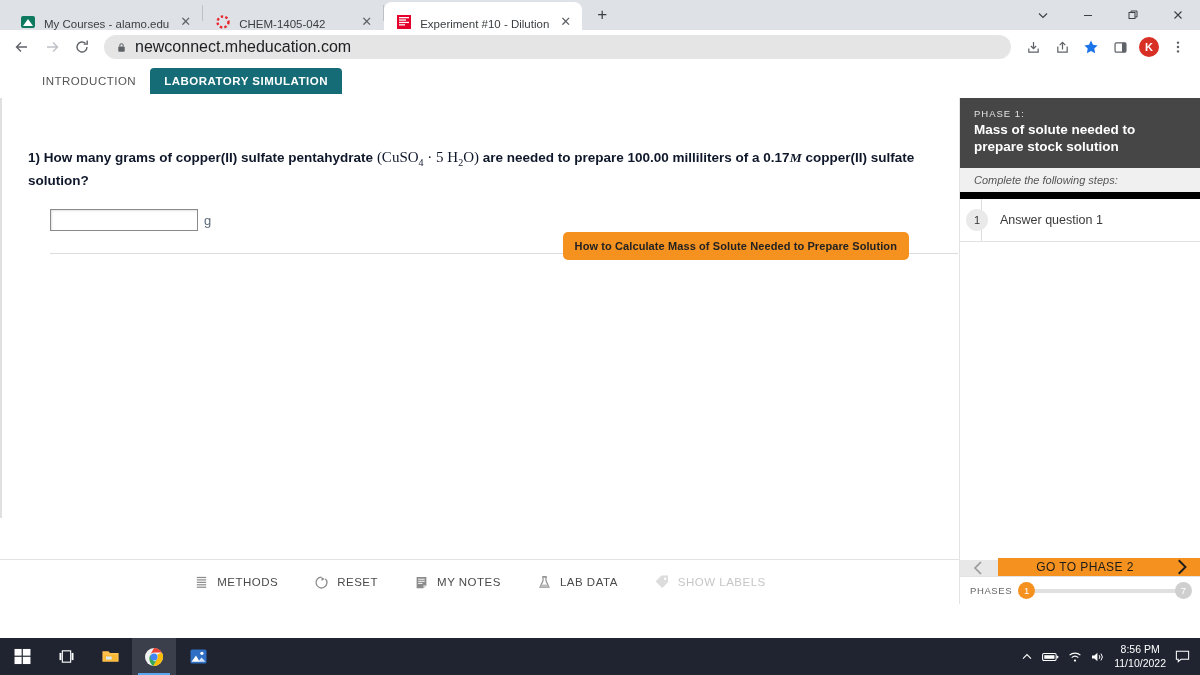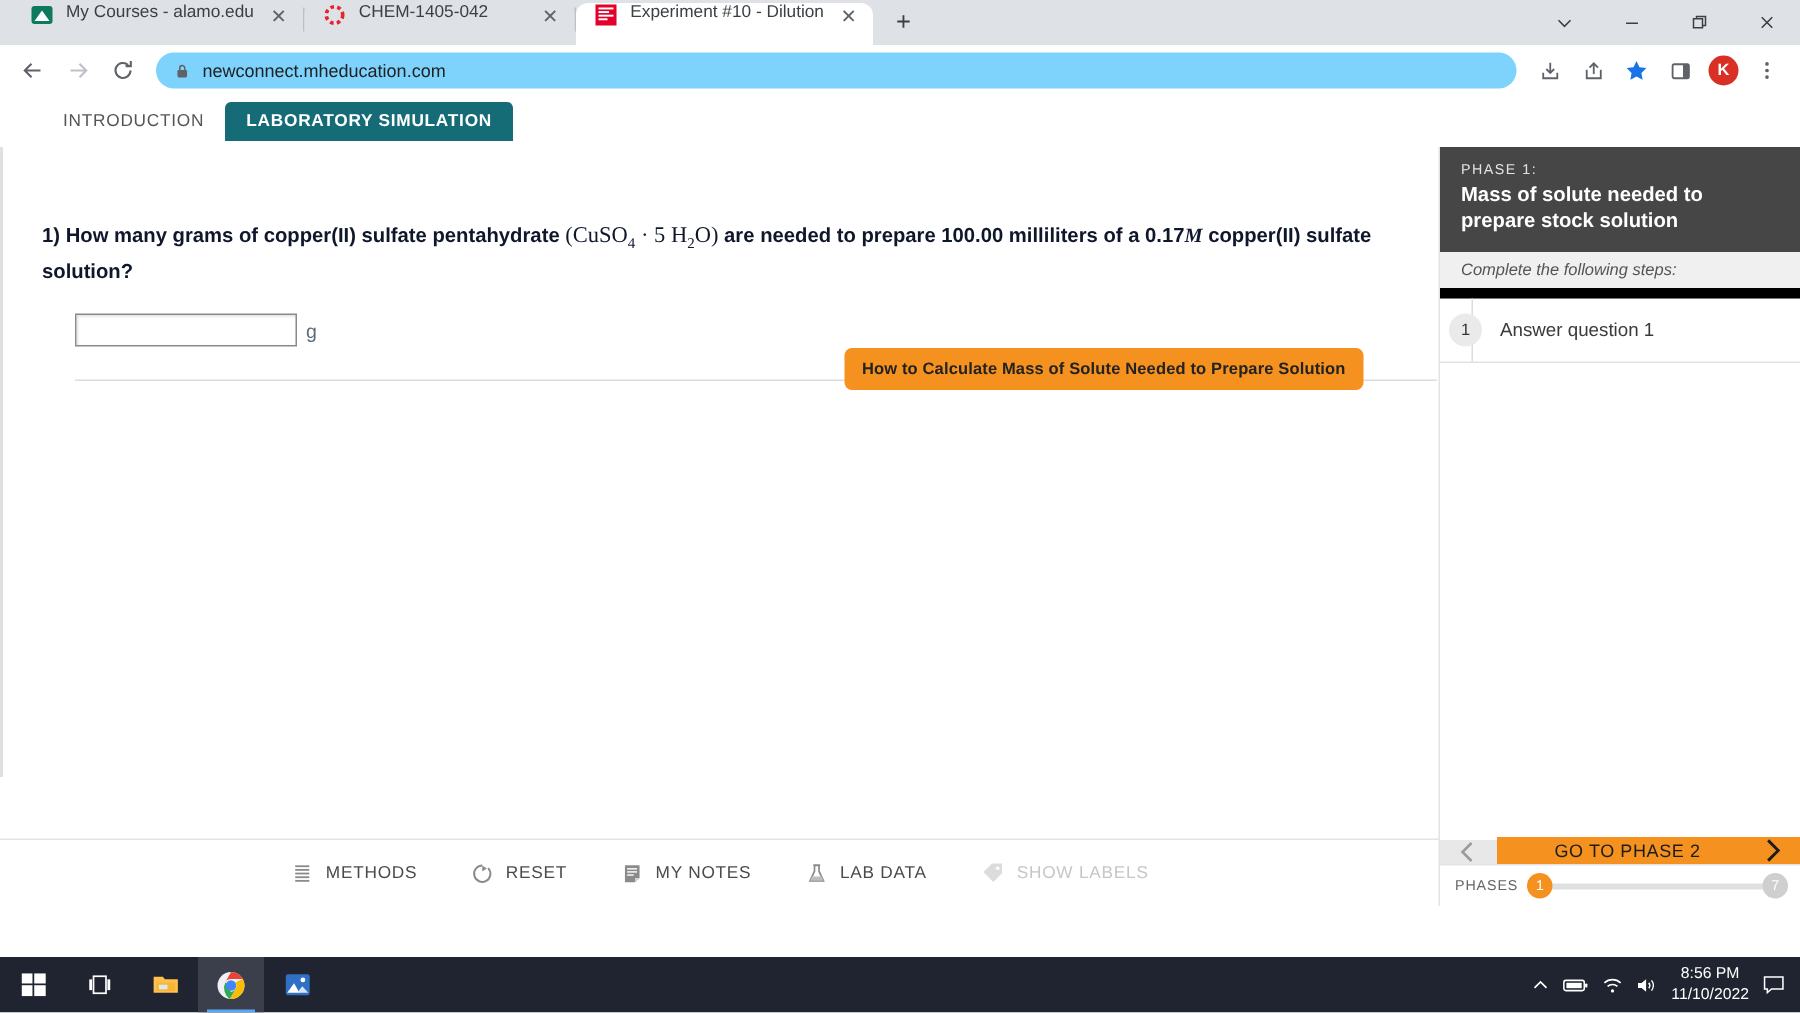--- a/index.html
+++ b/index.html
@@ -8,21 +8,21 @@
     font-family: "Liberation Sans", sans-serif;
     overflow: hidden; background: #ffffff;
   }
 
   
   .chrome-window { width: 1200px; height: 638px; background: #dee1e6; position: relative; }
 
   
   .tabstrip { height: 30px; display: flex; align-items: flex-end; padding-left: 8px; background: #dee1e6; position: relative; }
   .tab {
-    height: 28px; display: flex; align-items: flex-start; gap: 8px;
+    height: 28px; display: flex; align-items: flex-end; gap: 8px;
     padding: 0 8px 0 12px; border-radius: 8px 8px 0 0; position: relative;
     min-width: 180px; max-width: 220px;
   }
   .tab.inactive { background: #dee1e6; }
   .tab.active { background: #ffffff; }
   .tab-title { font-size: 11.5px; color: #3c4043; white-space: nowrap; overflow: hidden; text-overflow: ellipsis; flex: 1; }
   .tab-close { font-size: 13px; color: #5f6368; line-height: 1; padding: 2px 3px; }
   .tab-sep { width: 1px; height: 16px; background: #bdc1c6; align-self: center; margin-bottom: 5px; }
   .favicon { width: 16px; height: 16px; flex: 0 0 16px; display: block; }
   .newtab { width: 28px; height: 28px; display: flex; align-items: center; justify-content: center;
@@ -30,23 +30,23 @@
 
   .wincontrols { position: absolute; right: 0; top: 0; height: 30px; display: flex; }
   .wc { width: 45px; height: 30px; display: flex; align-items: center; justify-content: center; color: #3c4043; }
   .wc svg { display: block; }
 
   
   .toolbar { height: 34px; background: #ffffff; display: flex; align-items: center; padding: 0 8px; gap: 2px; }
   .tb-btn { width: 28px; height: 28px; display: flex; align-items: center; justify-content: center; color: #5f6368; border-radius: 50%; }
   .tb-btn.disabled { color: #bdc1c6; }
   .omnibox {
-    flex: 1; height: 24px; background: #7dd3fc; border-radius: 12px;
+    flex: 1; height: 24px; background: #e5e5e5; border-radius: 12px;
     display: flex; align-items: center; padding: 0 12px; gap: 8px; margin: 0 6px;
-    font-size: 12px; color: #202124;
+    font-size: 16px; color: #202124;
   }
   .tb-right { display: flex; align-items: center; gap: 1px; }
   .avatar-k { width: 20px; height: 20px; border-radius: 50%; background: #d93025; color:#fff;
               font-size: 11px; display: flex; align-items: center; justify-content: center; font-weight: bold; }
 
   
   .page { width: 1200px; height: 574px; background: #ffffff; position: relative; }
 
   
   .app-header { height: 34px; background: #f2f2f2; display: flex; align-items: center;

